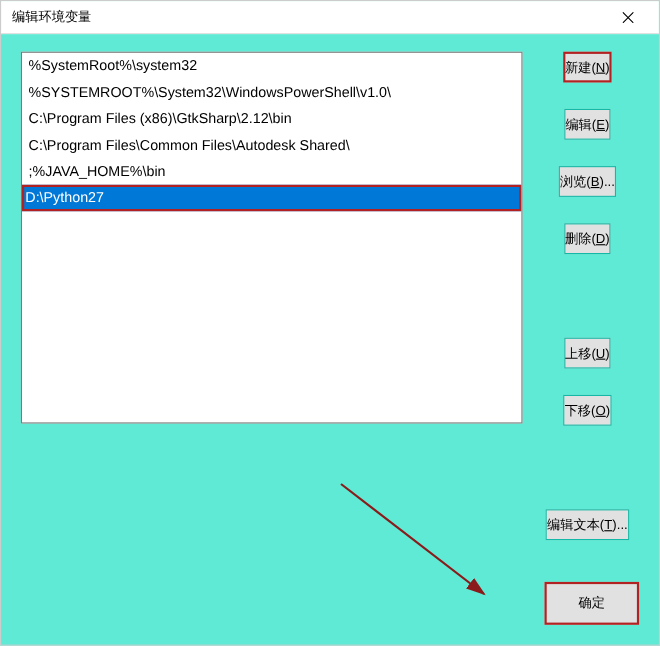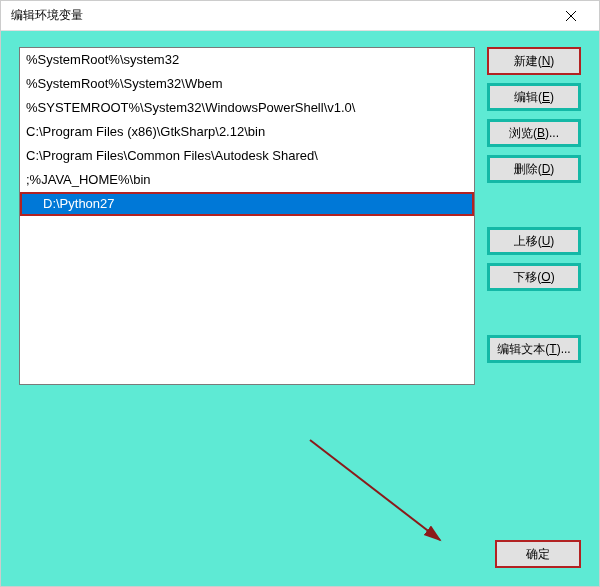--- a/index.html
+++ b/index.html
@@ -66,32 +66,33 @@
       cursor: default;
       white-space: nowrap;
       overflow: hidden;
     }
     .listbox .item.selected {
       background: #0078d7;
       color: #fff;
     }
     .listbox .item.highlighted {
       border: 2px solid #b22222;
-      padding: 1px 21px;
+      padding: 1px 1px;
     }
     .sidebar {
       width: 94px;
       display: flex;
       flex-direction: column;
-      gap: 8px;
+      gap: 24px;
+      align-items: center;
     }
     .sidebar .btn {
       height: 28px;
       background: #e1e1e1;
-      border: 3px solid #14b8a6;
+      border: 1px solid #14b8a6;
       font-size: 12px;
       cursor: pointer;
       display: flex;
       align-items: center;
       justify-content: center;
       color: #000;
     }
     .sidebar .btn.highlighted {
       border: 2px solid #b22222;
     }
@@ -99,21 +100,21 @@
       height: 28px;
     }
     .footer {
       display: flex;
       justify-content: flex-end;
       gap: 10px;
       padding: 10px 18px 18px 18px;
     }
     .footer .btn {
       width: 86px;
-      height: 28px;
+      height: 39px;
       background: #e1e1e1;
       border: 1px solid #adadad;
       font-size: 12px;
       cursor: pointer;
       display: flex;
       align-items: center;
       justify-content: center;
     }
     .footer .btn.highlighted {
       border: 2px solid #b22222;
@@ -135,21 +136,20 @@
     <div class="close">
       <svg width="10" height="10" viewBox="0 0 10 10">
           <path d="M0 0 L10 10 M10 0 L0 10" stroke="#000" stroke-width="1"></path>
         </svg>
     </div>
   </div>
 
   <div class="content">
     <div class="listbox" id="listbox">
         <div class="item">%SystemRoot%\system32</div>
-        <div class="item">%SystemRoot%\System32\Wbem</div>
         <div class="item">%SYSTEMROOT%\System32\WindowsPowerShell\v1.0\</div>
         <div class="item">C:\Program Files (x86)\GtkSharp\2.12\bin</div>
         <div class="item">C:\Program Files\Common Files\Autodesk Shared\</div>
         <div class="item">;%JAVA_HOME%\bin</div>
         <div class="item selected highlighted">D:\Python27</div>
       </div>
 
     <div class="sidebar">
       <button class="btn highlighted">
         <span>新建(</span>

